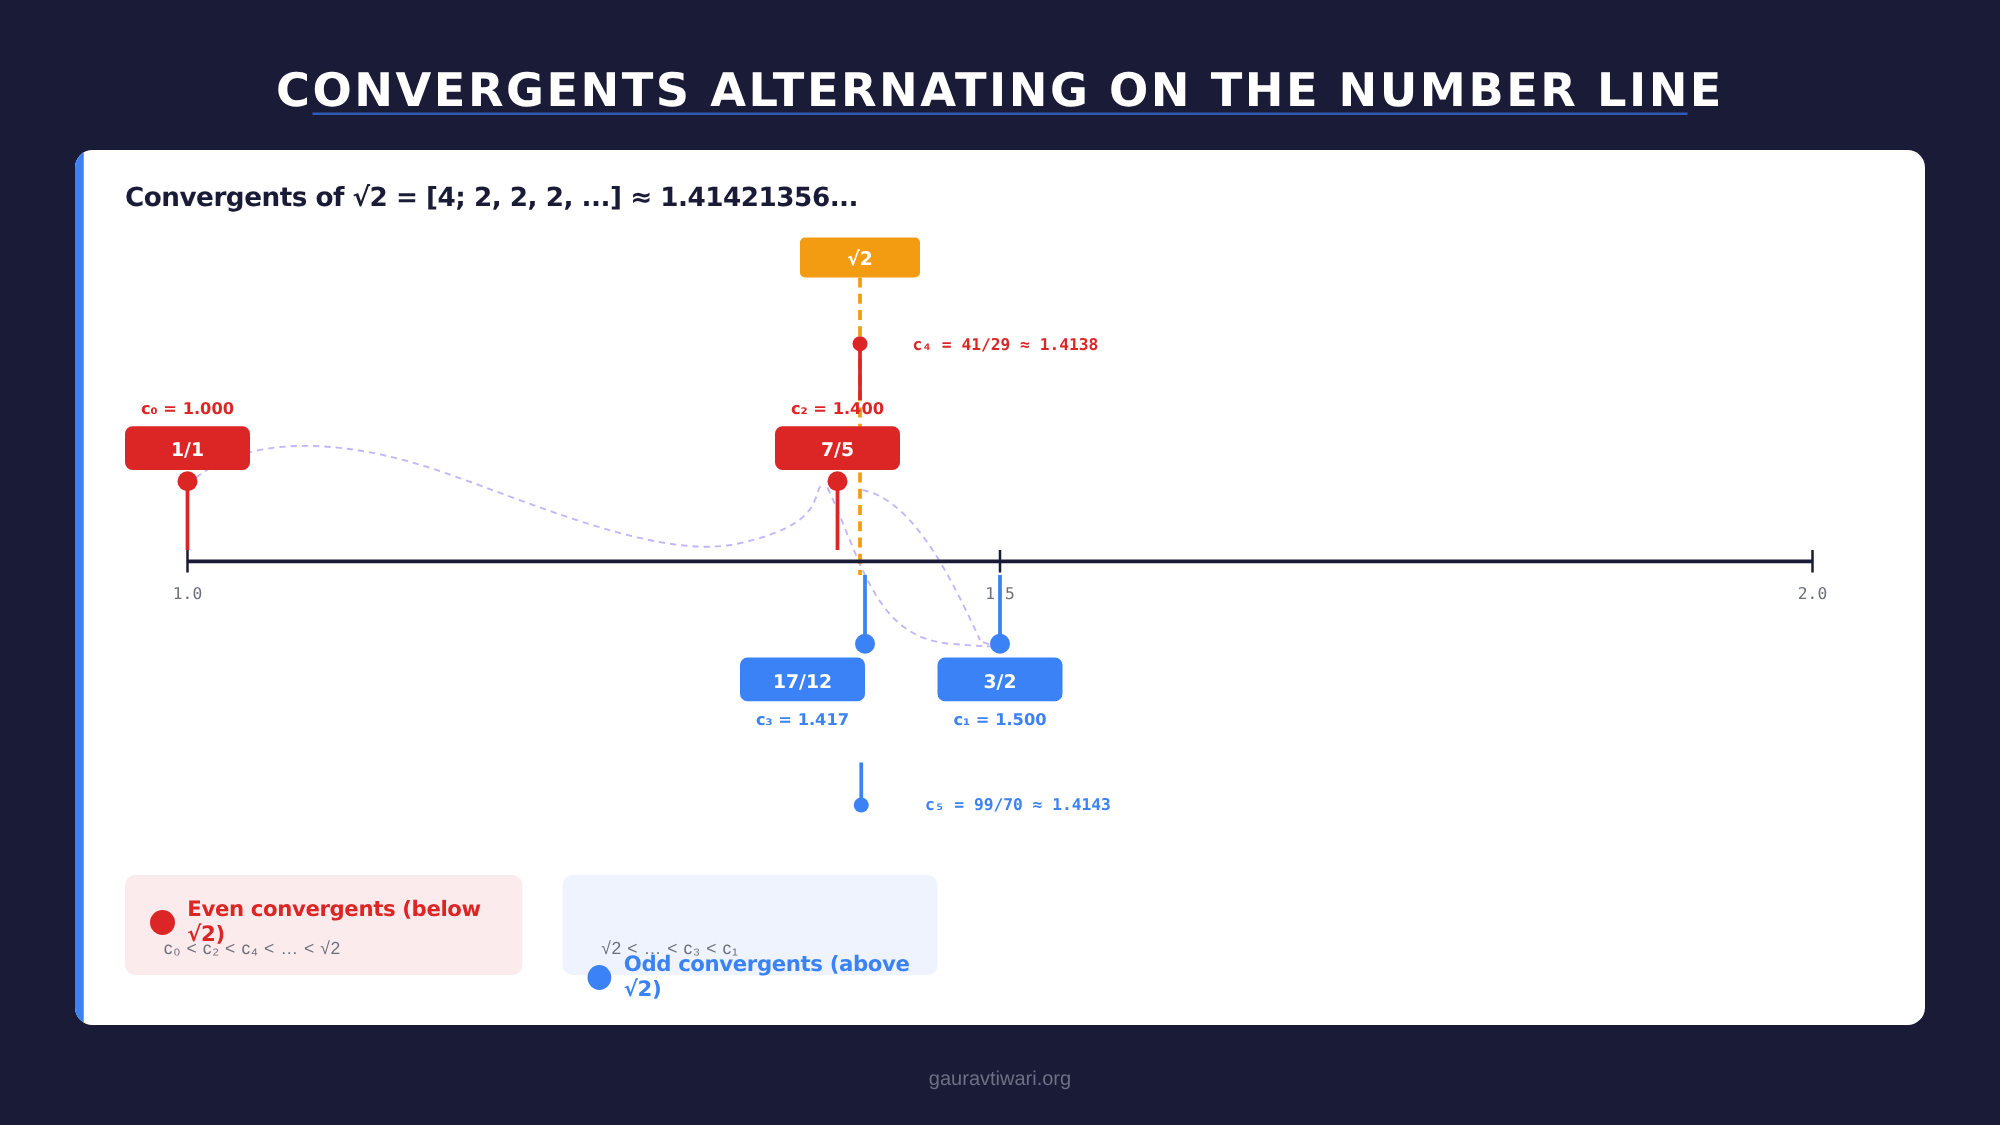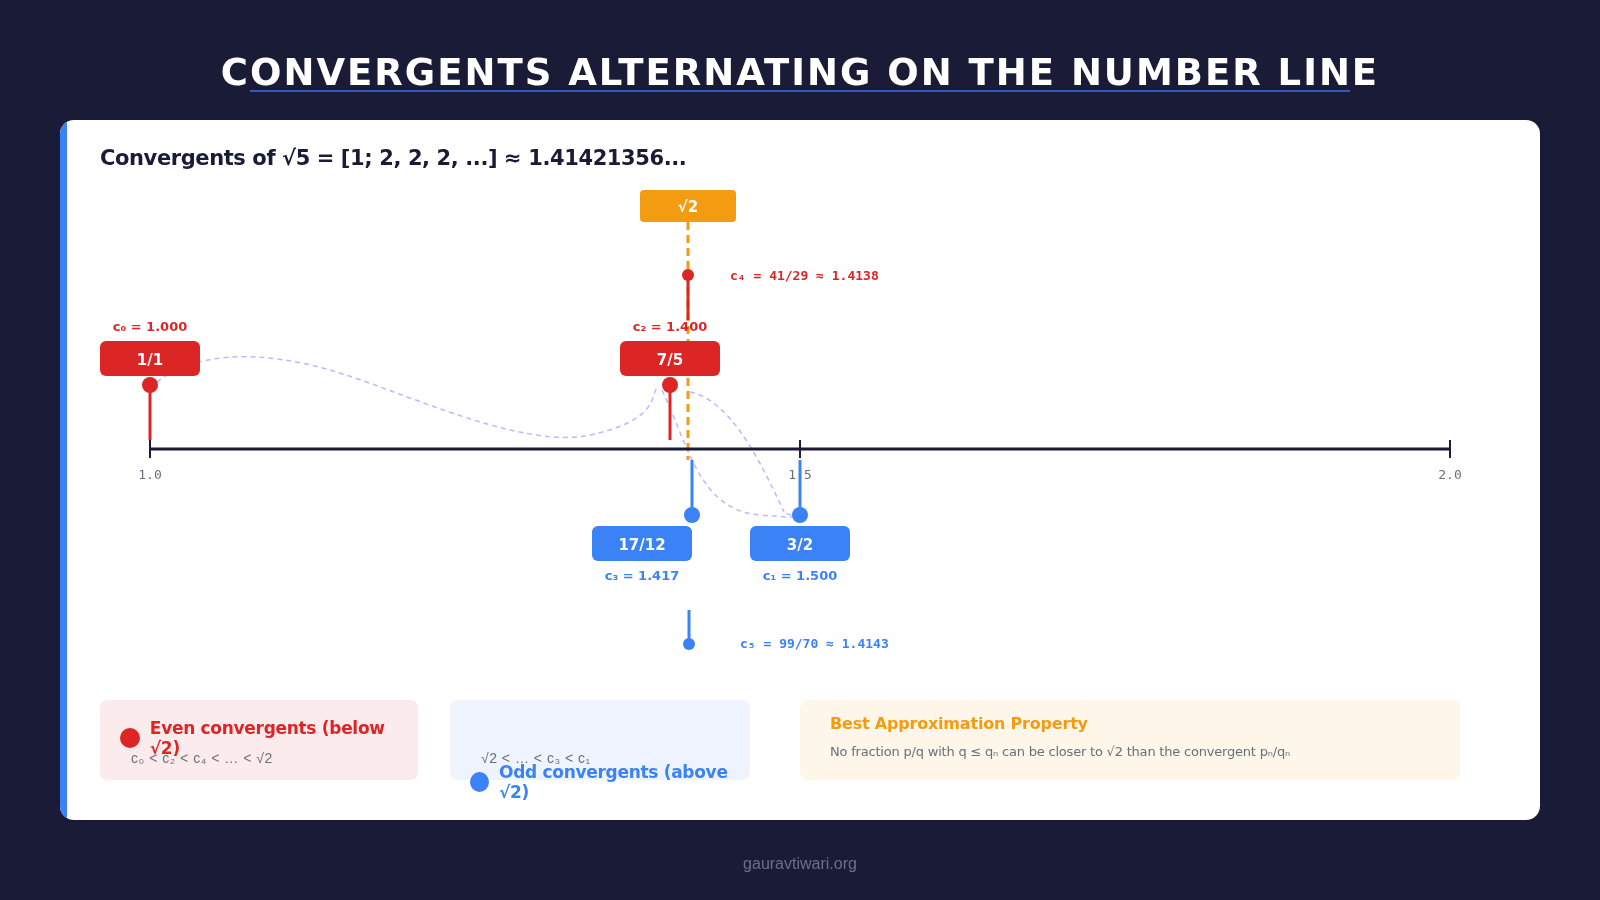--- a/index.html
+++ b/index.html
@@ -66,21 +66,21 @@
   }
 </style>
 </head>
 <body>
 
 <div class="page-title">CONVERGENTS ALTERNATING ON THE NUMBER LINE</div>
 <div class="title-rule"></div>
 
 <div class="card">
   <div class="card-accent"></div>
-  <div class="card-heading">Convergents of √5 = [1; 2, 2, 2, ...] ≈ 1.41421356...</div>
+  <div class="card-heading">Convergents of √2 = [4; 2, 2, 2, ...] ≈ 1.41421356...</div>
 
   <svg class="diagram" width="1480" height="700" viewBox="60 120 1480 700" xmlns="http://www.w3.org/2000/svg">
 
     <g fill="none" stroke="#c4b5fd" stroke-width="1.5" stroke-dasharray="5,4">
       <path d="M150 388 C 190 350, 260 350, 330 370 S 520 450, 590 435 S 650 395, 657 388"></path>
       <path d="M662 390 C 690 450, 700 510, 760 515 S 784 515, 784 512"></path>
       <path d="M690 392 C 730 400, 760 460, 784 512"></path>
     </g>
 
     <line x1="688" y1="222" x2="688" y2="460" stroke="#f39c12" stroke-width="3" stroke-dasharray="8,5"></line>
@@ -152,19 +152,15 @@
   </div>
 
   <div class="legend-box legend-odd">
     <div class="legend-head" style="color:#3b82f6;margin-top:44px;">
       <span class="legend-dot" style="background:#3b82f6;"></span>
       <span>Odd convergents (above √2)</span>
     </div>
     <div class="legend-sub">√2 &lt; … &lt; c₃ &lt; c₁</div>
   </div>
 
-  <div class="legend-box legend-best">
-    <div class="best-title">Best Approximation Property</div>
-    <div class="best-text">No fraction p/q with q ≤ qₙ can be closer to √2 than the convergent pₙ/qₙ</div>
-  </div>
 </div>
 
 <div class="footer">gauravtiwari.org</div>
 
 </body></html>

